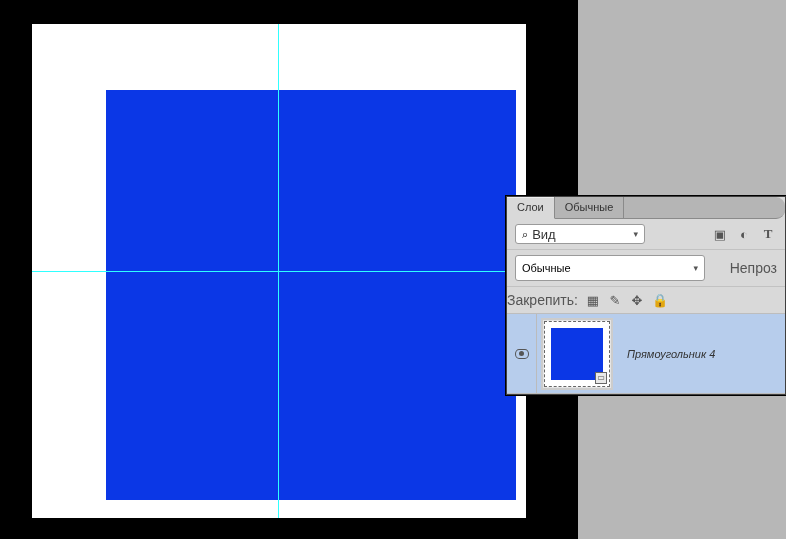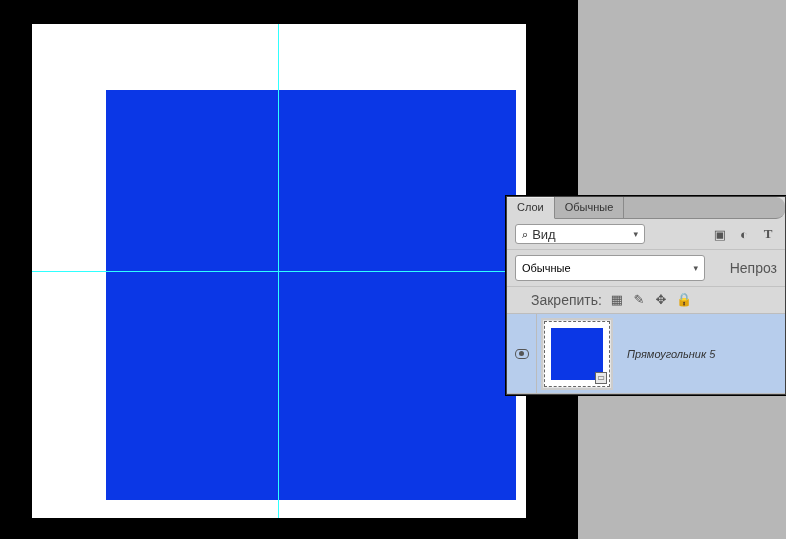--- a/index.html
+++ b/index.html
@@ -134,23 +134,23 @@
     align-items: center;
     justify-content: space-between;
     font-size: 11px;
   }
   .label {
     color: #555;
     font-size: 14px;
   }
   .lock-row {
     display: flex;
-    align-items: flex-start;
+    align-items: flex-end;
     gap: 8px;
-    padding: 5px 24px;
+    padding: 5px 0;
     border-bottom: 1px solid #bdbdbd;
   }
   .lock-icons {
     display: flex;
     gap: 8px;
     color: #555;
     font-size: 13px;
   }
   .lock-icons span { width: 14px; text-align: center; }
   .layer-list {
@@ -283,20 +283,20 @@
       <div class="layer-row selected">
         <div class="vis-col">
           <div class="eye"></div>
         </div>
         <div class="thumb-col">
           <div class="thumb shape">
             <div class="inner-blue"></div>
             <div class="shape-corner">▭</div>
           </div>
         </div>
-        <div class="layer-name">Прямоугольник 5</div>
+        <div class="layer-name">Прямоугольник 4</div>
       </div>
 
 
     </div>
 
   </div>
 </div>
 
 </body></html>

